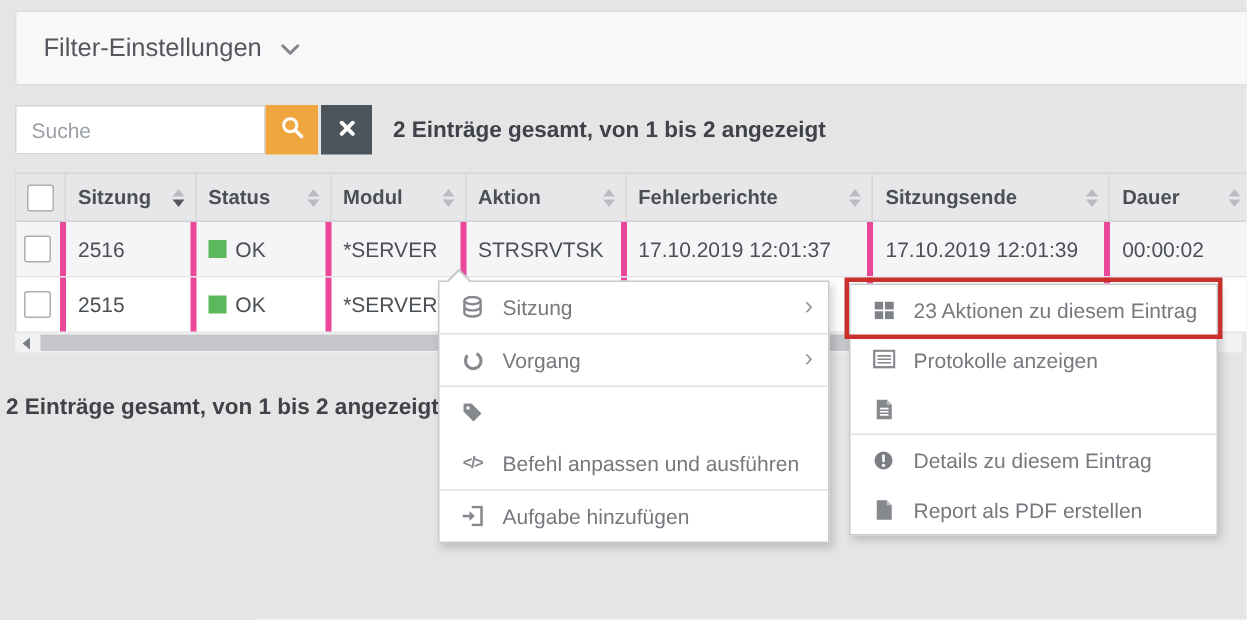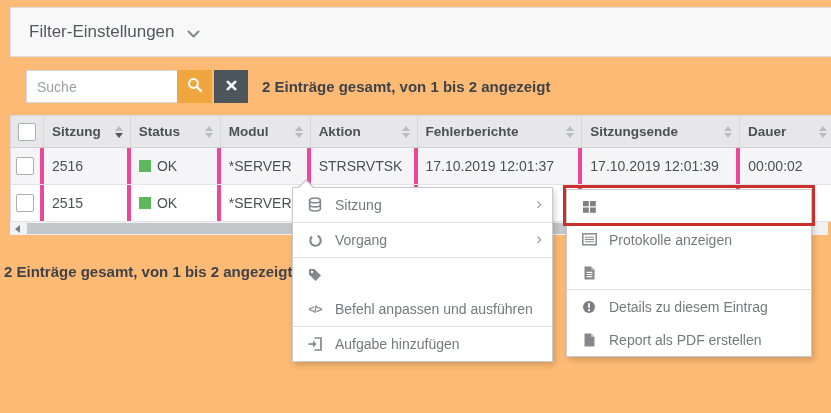--- a/index.html
+++ b/index.html
@@ -1,36 +1,35 @@
 <!DOCTYPE html>
 <html><head>
 <meta charset="utf-8">
 <style>
   html,body{margin:0;padding:0;}
   #screen{
     position:relative;width:831px;height:413px;overflow:hidden;
-    background:#fdba74;font-family:"Liberation Sans",sans-serif;
+    background:#e5e5e5;font-family:"Liberation Sans",sans-serif;
     -webkit-font-smoothing:antialiased;
   }
   
   .filter-panel{
     position:absolute;left:10px;top:7px;right:-2px;height:50px;
     background:#F8F8F9;border:1px solid #DCDEE3;
     display:flex;align-items:center;padding-left:18px;box-sizing:border-box;
     cursor:pointer;
   }
   .filter-title{font-size:17px;color:#54585E;}
   .filter-chevron{margin-left:12px;margin-top:4px;}
   
   .search-input{
     position:absolute;left:10px;top:70px;width:167px;height:33px;
     border:1px solid #D3D6DA;background:#fff;box-sizing:border-box;
     padding:0 10px;font-size:14px;color:#555;font-family:"Liberation Sans",sans-serif;
     outline:none;
-    margin-left:16px;
   }
   .search-input::placeholder{color:#9AA0A6;}
   .btn{position:absolute;top:70px;height:33px;border:none;display:flex;
        align-items:center;justify-content:center;cursor:pointer;padding:0;}
   .btn-search{left:177px;width:35px;background:#F0A63F;}
   .btn-clear{left:214px;width:34px;background:#4D555C;}
   .summary-top{
     position:absolute;left:262px;top:70px;height:33px;display:flex;align-items:center;
     font-size:15px;font-weight:bold;color:#3F4349;
   }
@@ -278,20 +277,21 @@
   <div class="menu menu-sub">
     <div class="mi">
       <span class="ic">
         <svg width="13" height="12" viewBox="0 0 13 12">
           <rect x="0" y="0" width="5.8" height="5.3" fill="#7E8286"></rect>
           <rect x="7" y="0" width="5.8" height="5.3" fill="#7E8286"></rect>
           <rect x="0" y="6.5" width="5.8" height="5.3" fill="#7E8286"></rect>
           <rect x="7" y="6.5" width="5.8" height="5.3" fill="#7E8286"></rect>
         </svg>
       </span>
+      <span>23 Aktionen zu diesem Eintrag</span>
     </div>
 
     <div class="mi">
       <span class="ic">
         <svg width="15" height="13" viewBox="0 0 15 13">
           <rect x="0.8" y="0.8" width="13.4" height="11" fill="none" stroke="#85898E" stroke-width="1.5"></rect>
           <path d="M3 4.2 h9 M3 6.5 h9 M3 8.8 h9" stroke="#85898E" stroke-width="1.1"></path>
         </svg>
       </span>
       <span>Protokolle anzeigen</span>

